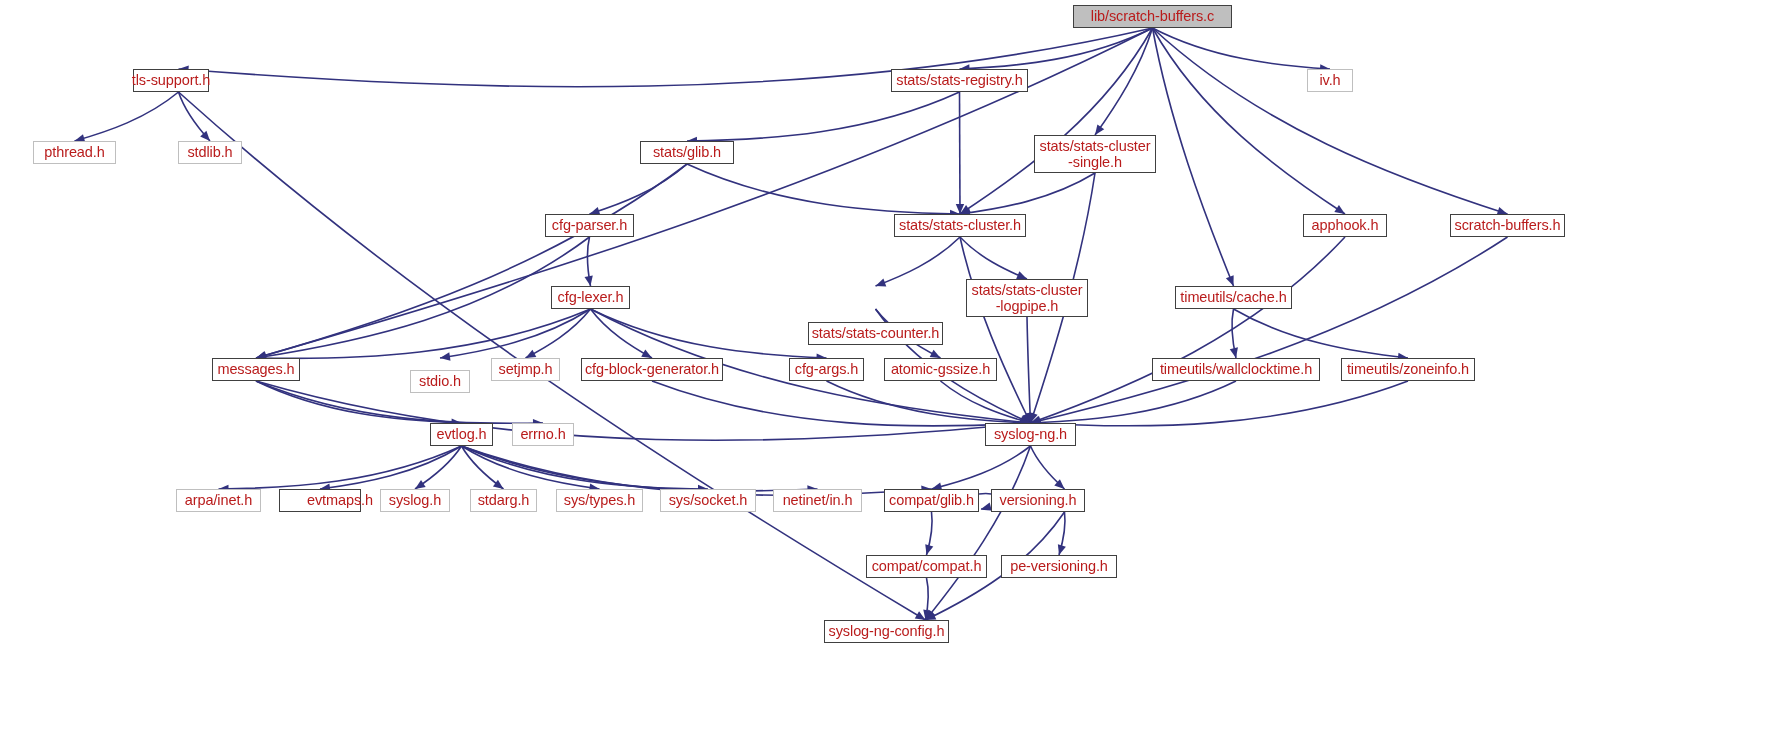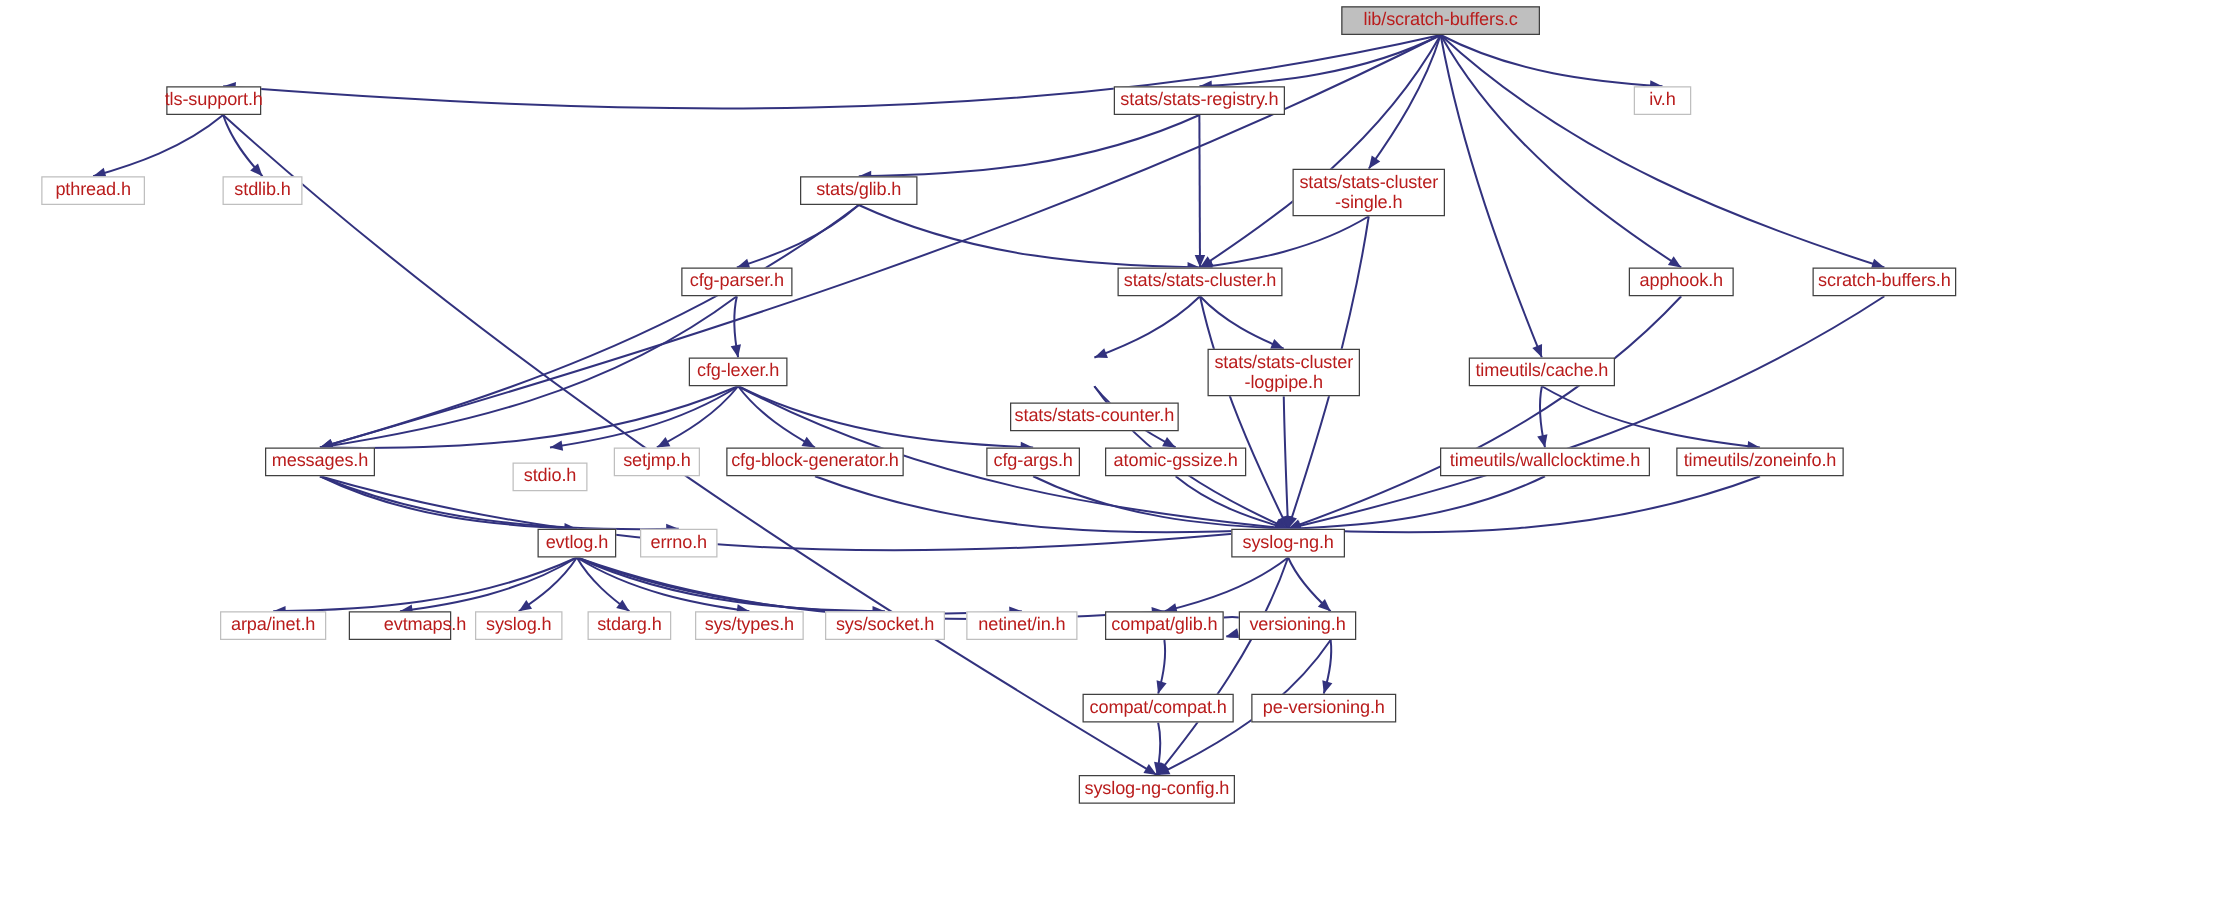--- a/index.html
+++ b/index.html
@@ -216,15 +216,15 @@
       <div class="node strong" style="left: 279px; top: 489px; width: 82px; height: 23px; padding-left: 40px;">evtmaps.h</div>
       <div class="node " style="left: 380px; top: 489px; width: 70px; height: 23px;">syslog.h</div>
       <div class="node " style="left: 470px; top: 489px; width: 67px; height: 23px;">stdarg.h</div>
       <div class="node " style="left: 556px; top: 489px; width: 87px; height: 23px;">sys/types.h</div>
       <div class="node " style="left: 660px; top: 489px; width: 96px; height: 23px;">sys/socket.h</div>
       <div class="node " style="left: 773px; top: 489px; width: 89px; height: 23px;">netinet/in.h</div>
       <div class="node strong" style="left: 884px; top: 489px; width: 95px; height: 23px;">compat/glib.h</div>
       <div class="node strong" style="left: 991px; top: 489px; width: 94px; height: 23px;">versioning.h</div>
       <div class="node strong" style="left: 866px; top: 555px; width: 121px; height: 23px;">compat/compat.h</div>
       <div class="node strong" style="left: 1001px; top: 555px; width: 116px; height: 23px;">pe-versioning.h</div>
-      <div class="node strong" style="left: 863px; top: 620px; width: 125px; height: 23px;">syslog-ng-config.h</div>
+      <div class="node strong" style="left: 824px; top: 620px; width: 125px; height: 23px;">syslog-ng-config.h</div>
     </div>
 </div>
 
 </body></html>

